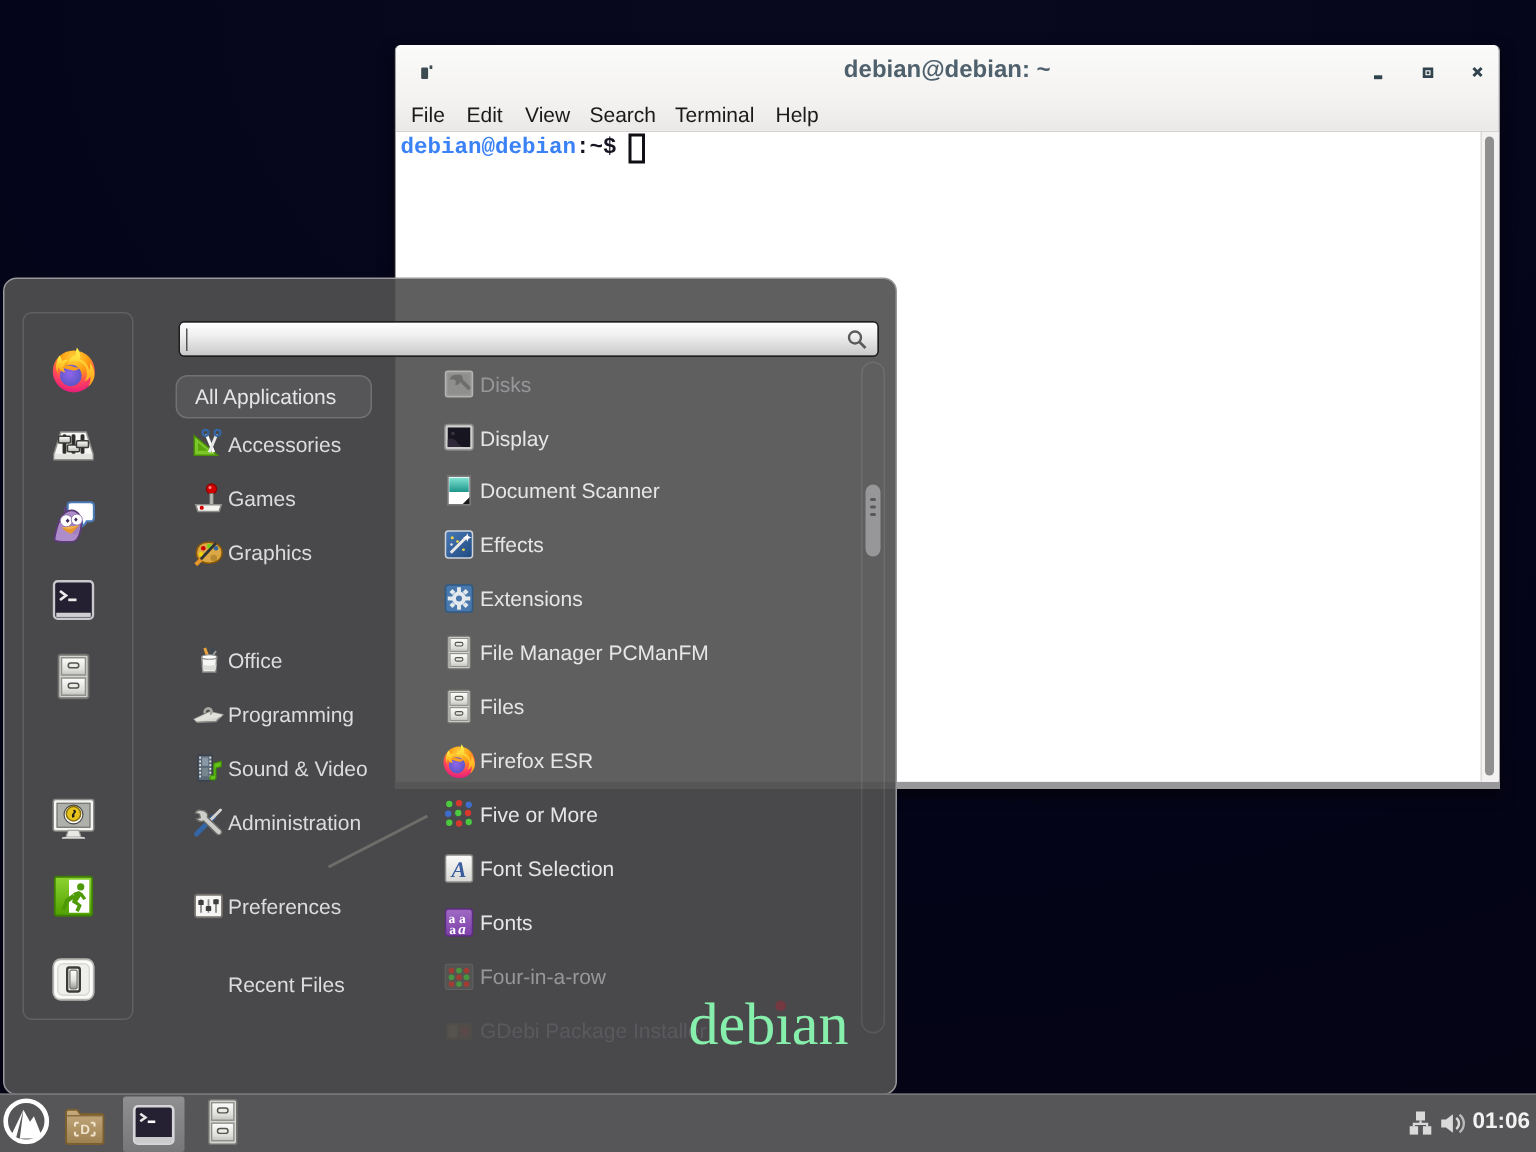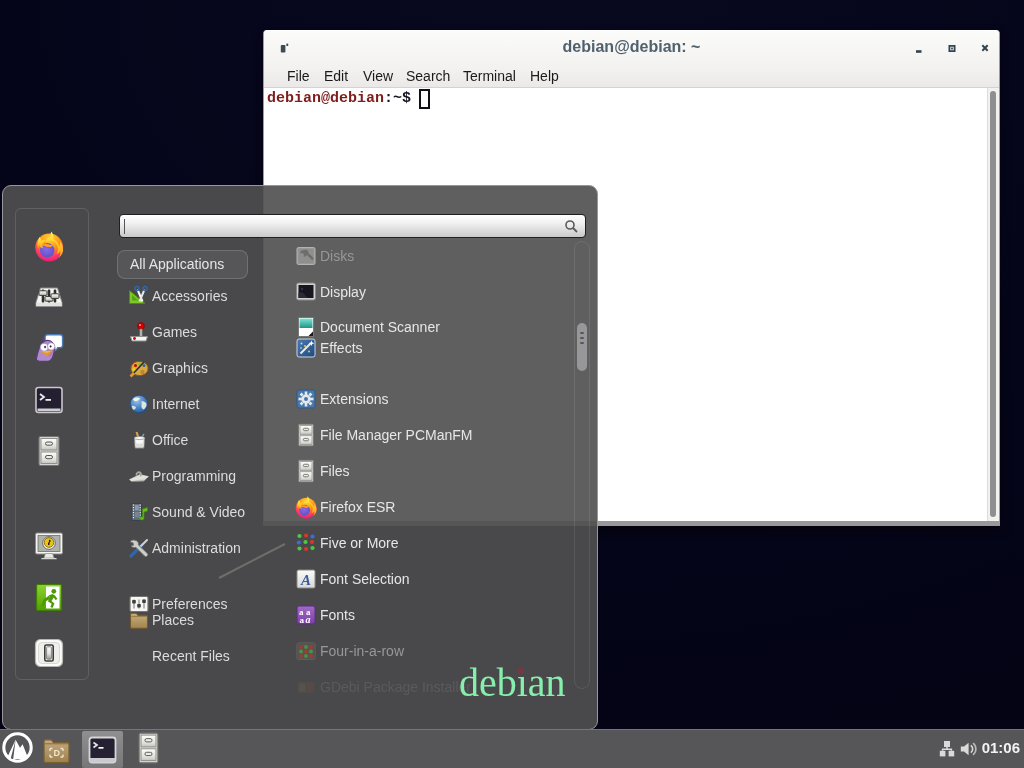--- a/index.html
+++ b/index.html
@@ -14,25 +14,25 @@
           box-shadow:0 4px 10px rgba(0,0,0,0.55);
           background:#ffffff; border:1px solid #9d9d9f; border-top:none; border-bottom:5px solid #98989b;}
   #termhead { position:absolute; left:0; top:0; right:0; height:58px;
               background:linear-gradient(#fbfbfa, #f2f1ef 70%, #ebe9e7);
               border-radius:4px 4px 0 0; border-top:1px solid #fdfdfd;
               border-bottom:1px solid #d5d3d1; }
   #termtitle { position:absolute; left:0; right:0; top:7px; text-align:center;
                font-size:16px; font-weight:bold; color:#50616e; letter-spacing:0px;}
   .winbtn { position:absolute; top:9px; width:16px; height:16px; color:#31444e; }
   #menubar { position:absolute; left:4px; top:32px; height:24px; font-size:14px; color:#1a1a1a; }
-  .mi { position:absolute; top:5px;margin-left:13px; }
+  .mi { position:absolute; top:5px; }
   #termbody { position:absolute; left:0; top:58px; right:0; bottom:0; background:#fff; }
   #prompt { position:absolute; left:3px; top:1px; font-family:"Liberation Mono", monospace;
             font-weight:bold; font-size:15px; line-height:19px; white-space:pre; color:#171421; }
-  #prompt .g { color:#7f1d1d; }
+  #prompt .g { color:#3b82f6; }
   #cursor { position:absolute; left:155px; top:1px; width:11px; height:20px; border:2px solid #0f0f14; }
   #tscroll { position:absolute; right:0; top:0; width:12px; bottom:0; background:#f3f2f1; border-left:1px solid #dedcda;}
   #tthumb { position:absolute; left:2px; right:3px; top:3px; bottom:4px; background:#8f8f8f; border-radius:4px; }
 
   
   #menu { position:absolute; left:2px; top:185px; width:596px; height:545px;
           background:rgba(80,80,81,0.912); border:1px solid #97979b; border-radius:9px; }
   #search { position:absolute; left:116px; top:28px; width:467px; height:24px;
             background:linear-gradient(#ffffff, #efefef 40%, #c9c9c9); border:1px solid #1f1f1f; border-radius:4px; }
   #search .caret { position:absolute; left:4px; top:4px; width:1px; height:15px; background:#555; }
@@ -252,36 +252,20 @@
           <circle cx="14.5" cy="15" r="2.2" fill="#b88a30"></circle>
           <circle cx="7.5" cy="8.5" r="1.5" fill="#cc0000"></circle>
           <circle cx="11.5" cy="7" r="1.5" fill="#73d216"></circle>
           <circle cx="16" cy="8.5" r="1.5" fill="#3465a4"></circle>
           <circle cx="6" cy="12.5" r="1.5" fill="#edd400"></circle>
           <path d="M2.5 19.5 L16 5" stroke="#2e3436" stroke-width="1.8"></path>
           <path d="M2.5 19.5 L6 16" stroke="#e8962e" stroke-width="2.6"></path>
         </svg></span>
       <span class="cl">Graphics</span>
     </div>
-    <div class="cat" style="top:207px">
-      <span class="ci" id="c-inet"><svg width="22" height="22" viewBox="0 0 22 22">
-          <defs>
-            <radialGradient id="glb" cx="38%" cy="30%" r="75%">
-              <stop offset="0%" stop-color="#9ec2e8"></stop>
-              <stop offset="55%" stop-color="#4a85c8"></stop>
-              <stop offset="100%" stop-color="#2a5a9a"></stop>
-            </radialGradient>
-          </defs>
-          <circle cx="11" cy="11" r="8.8" fill="url(#glb)" stroke="#1f4a7e" stroke-width="0.8"></circle>
-          <path d="M5 6 C7 4.5 10 4.2 12 5.2 C11.5 7 9.5 8 7.5 8.2 C6.2 8.3 5.3 7.3 5 6 Z" fill="#eef4e6" opacity="1"></path>
-          <path d="M13.5 8.5 C15.5 8 17.5 9 18.5 10.8 C18.8 13 17.5 15.5 15.5 16.5 C13.8 15.5 13 13.8 13.5 12 C13.8 10.8 13.5 9.8 13.5 8.5 Z" fill="#e4ecd8" opacity="0.95"></path>
-          <path d="M4 13 C5.5 12.5 7.3 13.2 8 14.8 C7.5 16 6.5 16.8 5.3 16.8 C4.3 15.8 3.9 14.5 4 13 Z" fill="#e4ecd8" opacity="0.9"></path>
-        </svg></span>
-      <span class="cl">Internet</span>
-    </div>
     <div class="cat" style="top:243px">
       <span class="ci" id="c-office"><svg width="22" height="22" viewBox="0 0 22 22">
           <path d="M8.5 3 L10.8 9.5" stroke="#e8a33d" stroke-width="2"></path>
           <path d="M14.5 2.5 L13 9.5" stroke="#3a4a55" stroke-width="1.8"></path>
           <path d="M16 5 L12.5 10" stroke="#9a9a96" stroke-width="1.4"></path>
           <path d="M6.5 9 H16.5 L15.8 19 H7.2 Z" fill="#f6f6f4" stroke="#8f8f8b" stroke-width="1"></path>
           <ellipse cx="11.5" cy="9" rx="5" ry="1.5" fill="#ffffff" stroke="#8f8f8b" stroke-width="0.8"></ellipse>
           <path d="M7 14 C9.5 15 13.5 15 16.2 14 L15.9 17.5 C13.5 18.3 9.5 18.3 7.3 17.5 Z" fill="#dcdcd8"></path>
         </svg></span>
       <span class="cl">Office</span>
@@ -328,33 +312,20 @@
     <div class="cat" style="top:407px">
       <span class="ci" id="c-pref"><svg width="22" height="22" viewBox="0 0 22 22">
           <rect x="2" y="3.5" width="18" height="15" rx="1.5" fill="#f6f6f4" stroke="#77736e" stroke-width="1.2"></rect>
           <path d="M6 6.5 V15.5 M11 6.5 V15.5 M16 6.5 V15.5" stroke="#8a8a86" stroke-width="1.2"></path>
           <rect x="4.2" y="7" width="3.6" height="3.4" rx="0.6" fill="#3e3e3c"></rect>
           <rect x="9.2" y="11" width="3.6" height="3.4" rx="0.6" fill="#3e3e3c"></rect>
           <rect x="14.2" y="6.5" width="3.6" height="3.4" rx="0.6" fill="#3e3e3c"></rect>
         </svg></span>
       <span class="cl">Preferences</span>
     </div>
-    <div class="cat" style="top:423px">
-      <span class="ci" id="c-places"><svg width="22" height="22" viewBox="0 0 22 22">
-          <defs>
-            <linearGradient id="fld" x1="0" y1="0" x2="0" y2="1">
-              <stop offset="0%" stop-color="#c8ad7c"></stop>
-              <stop offset="100%" stop-color="#a2854f"></stop>
-            </linearGradient>
-          </defs>
-          <path d="M2.5 18 V5.5 C2.5 4.7 3 4.2 3.8 4.2 H8.2 L10.2 6.4 H18.2 C19 6.4 19.5 6.9 19.5 7.7 V18 C19.5 18.8 19 19.3 18.2 19.3 H3.8 C3 19.3 2.5 18.8 2.5 18 Z" fill="url(#fld)" stroke="#73592a" stroke-width="1.1"></path>
-          <path d="M3.3 7.4 H18.7" stroke="#8a6d3c" stroke-width="0.8"></path>
-        </svg></span>
-      <span class="cl">Places</span>
-    </div>
     <div class="cat" style="top:459px">
       <span class="cl">Recent Files</span>
     </div>
 
     <div class="app" style="top:58px">
       <span class="ai" id="a-disks"><svg width="24" height="24" viewBox="0 0 24 24" opacity="0.85">
           <rect x="3" y="3.5" width="18" height="17" rx="1.5" fill="#a4a4a2" stroke="#c2c2c0" stroke-width="1"></rect>
           <rect x="4.5" y="5" width="15" height="14" fill="#989896"></rect>
           <path d="M8.2 6.2 C6.8 6.6 6 8 6.3 9.4 L8.5 8.9 L10 10.4 L9.5 12.6 C10.9 12.9 12.3 12.1 12.7 10.7 L17.5 15.5 C18 16 18.8 16 19.3 15.5 C19.8 15 19.8 14.2 19.3 13.7 L14.4 8.9 C14.7 7.5 13.9 6.1 12.5 5.7 Z" fill="#70706e"></path>
         </svg></span>
@@ -377,21 +348,21 @@
               <stop offset="100%" stop-color="#1d948a"></stop>
             </linearGradient>
           </defs>
           <rect x="4.5" y="2.5" width="15" height="19" fill="#ffffff" stroke="#787878" stroke-width="1"></rect>
           <rect x="4.5" y="2.5" width="15" height="19" fill="none" stroke="#787878" stroke-width="1"></rect>
           <rect x="5.5" y="3.5" width="13" height="9.5" fill="url(#scn)"></rect>
           <path d="M14.5 21 L19 21 L19 16.5 Z" fill="#1a1a1a"></path>
         </svg></span>
       <span class="al">Document Scanner</span>
     </div>
-    <div class="app" style="top:150px">
+    <div class="app" style="top:165px">
       <span class="ai" id="a-fx"><svg width="24" height="24" viewBox="0 0 24 24">
           <defs>
             <linearGradient id="efx" x1="0" y1="0" x2="1" y2="1">
               <stop offset="0%" stop-color="#4a7ab8"></stop>
               <stop offset="100%" stop-color="#1f4a80"></stop>
             </linearGradient>
           </defs>
           <rect x="3" y="3" width="18" height="18" rx="2" fill="url(#efx)" stroke="#cfd4da" stroke-width="1"></rect>
           <path d="M6.5 17.5 L17 7" stroke="#e8e8e8" stroke-width="2"></path>
           <path d="M17.5 4.5 L18.3 6.5 L20.3 7.3 L18.3 8.1 L17.5 10.1 L16.7 8.1 L14.7 7.3 L16.7 6.5 Z" fill="#ffffff"></path>

